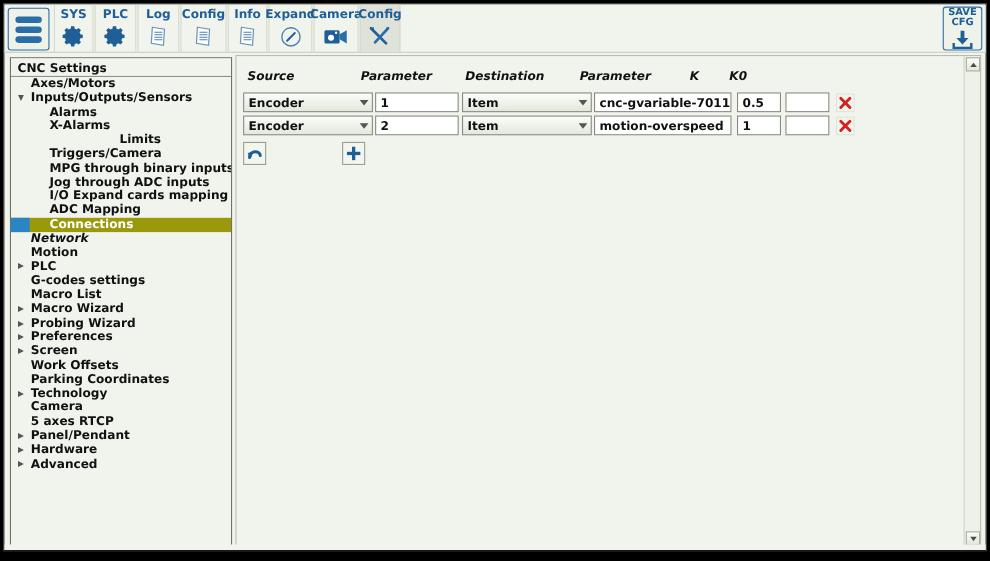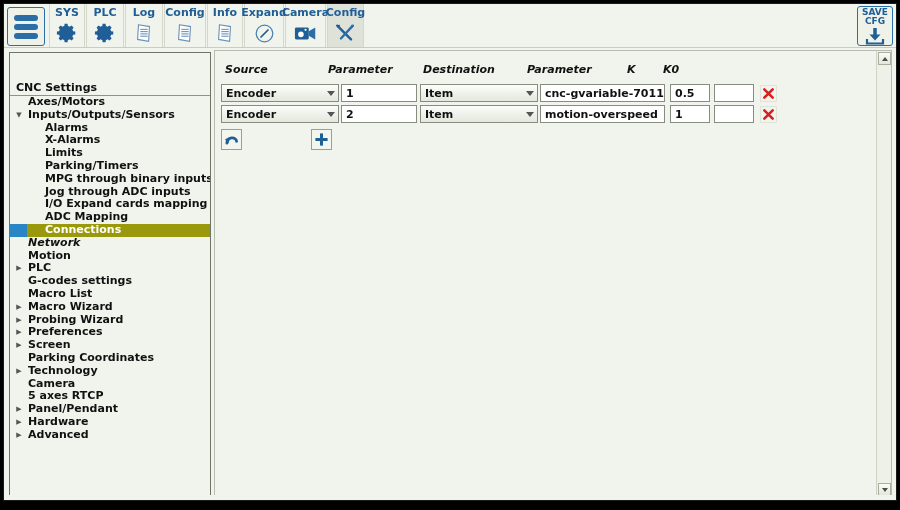--- a/index.html
+++ b/index.html
@@ -79,21 +79,20 @@
     background: #f1f4ec;
     border: 1px solid #6f7468;
     overflow: hidden;
   }
   .tree-root {
     height: 17px; line-height: 17px;
     padding-left: 6px;
     font-size: 11px; font-weight: bold; color: #111;
     background: #f1f4ec;
     border-bottom: 1px solid #8e9287;
-    margin-top: 26px;
   }
   .tree-list { position: relative; }
   .tree-item {
     position: relative;
     height: 12.8px; line-height: 12.8px;
     font-size: 11px; font-weight: bold; color: #111;
     white-space: nowrap;
   }
   .tree-item .tw {
     position: absolute; left: 5px; top: 0;
@@ -331,24 +330,24 @@
           <span class="tw" style="left: 4px;">▼</span>
           <span class="tlabel" style="margin-left: 18px;">Inputs/Outputs/Sensors</span>
         </div>
         <div class="tree-item">
           <span class="tlabel" style="margin-left: 35px;">Alarms</span>
         </div>
         <div class="tree-item">
           <span class="tlabel" style="margin-left: 35px;">X-Alarms</span>
         </div>
         <div class="tree-item">
-          <span class="tlabel" style="margin-left: 35px;">Limits</span>
-        </div>
-        <div class="tree-item">
-          <span class="tlabel" style="margin-left: 35px;">Parking/Timers</span>
+          <span class="tlabel" style="margin-left: 35px; text-align: center;">Limits</span>
+        </div>
+        <div class="tree-item">
+          <span class="tlabel" style="margin-left: 35px;">Triggers/Camera</span>
         </div>
         <div class="tree-item">
           <span class="tlabel" style="margin-left: 35px;">MPG through binary inputs</span>
         </div>
         <div class="tree-item">
           <span class="tlabel" style="margin-left: 35px;">Jog through ADC inputs</span>
         </div>
         <div class="tree-item">
           <span class="tlabel" style="margin-left: 35px;">I/O Expand cards mapping</span>
         </div>
@@ -382,20 +381,23 @@
           <span class="tw" style="left: 4px;">▶</span>
           <span class="tlabel" style="margin-left: 18px;">Probing Wizard</span>
         </div>
         <div class="tree-item">
           <span class="tw" style="left: 4px;">▶</span>
           <span class="tlabel" style="margin-left: 18px;">Preferences</span>
         </div>
         <div class="tree-item">
           <span class="tw" style="left: 4px;">▶</span>
           <span class="tlabel" style="margin-left: 18px;">Screen</span>
+        </div>
+        <div class="tree-item">
+          <span class="tlabel" style="margin-left: 18px;">Work Offsets</span>
         </div>
         <div class="tree-item">
           <span class="tlabel" style="margin-left: 18px;">Parking Coordinates</span>
         </div>
         <div class="tree-item">
           <span class="tw" style="left: 4px;">▶</span>
           <span class="tlabel" style="margin-left: 18px;">Technology</span>
         </div>
         <div class="tree-item">
           <span class="tlabel" style="margin-left: 18px;">Camera</span>

